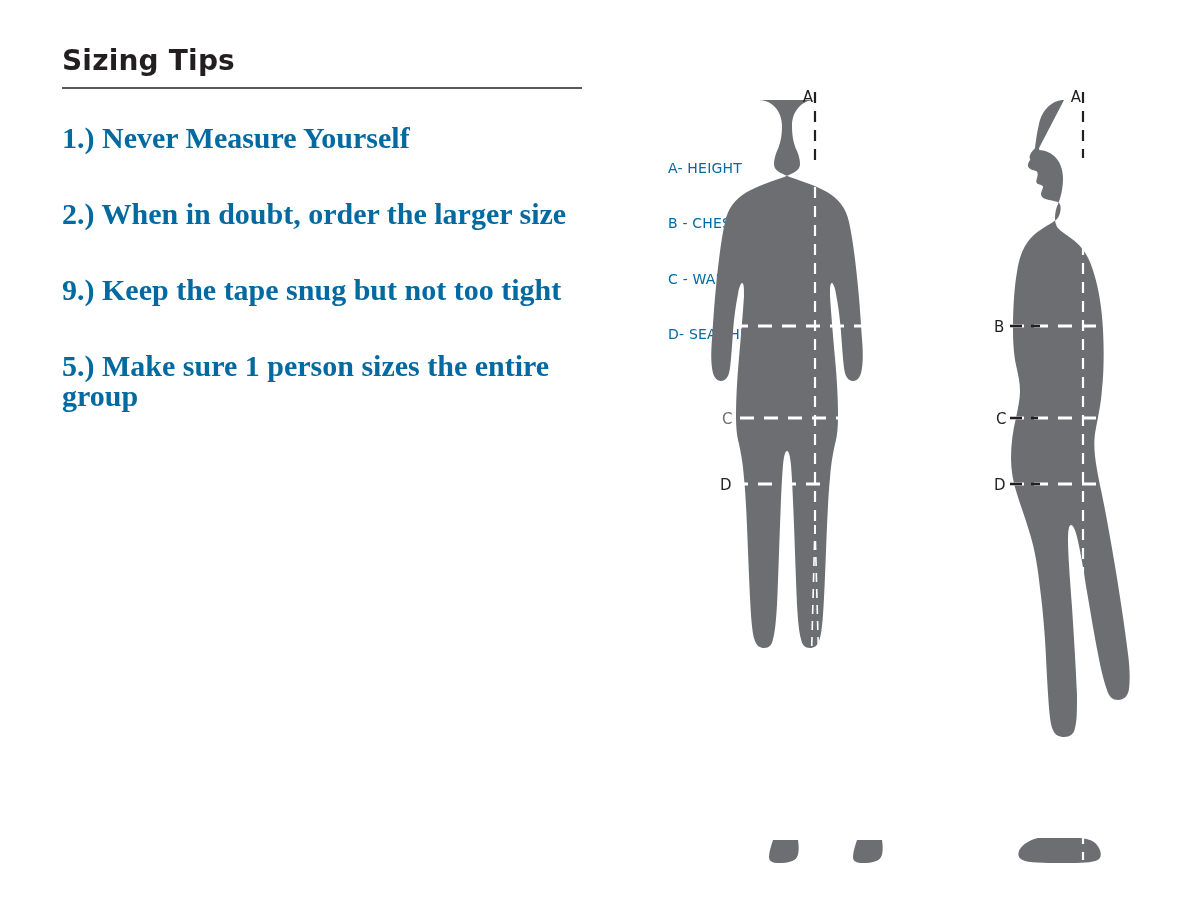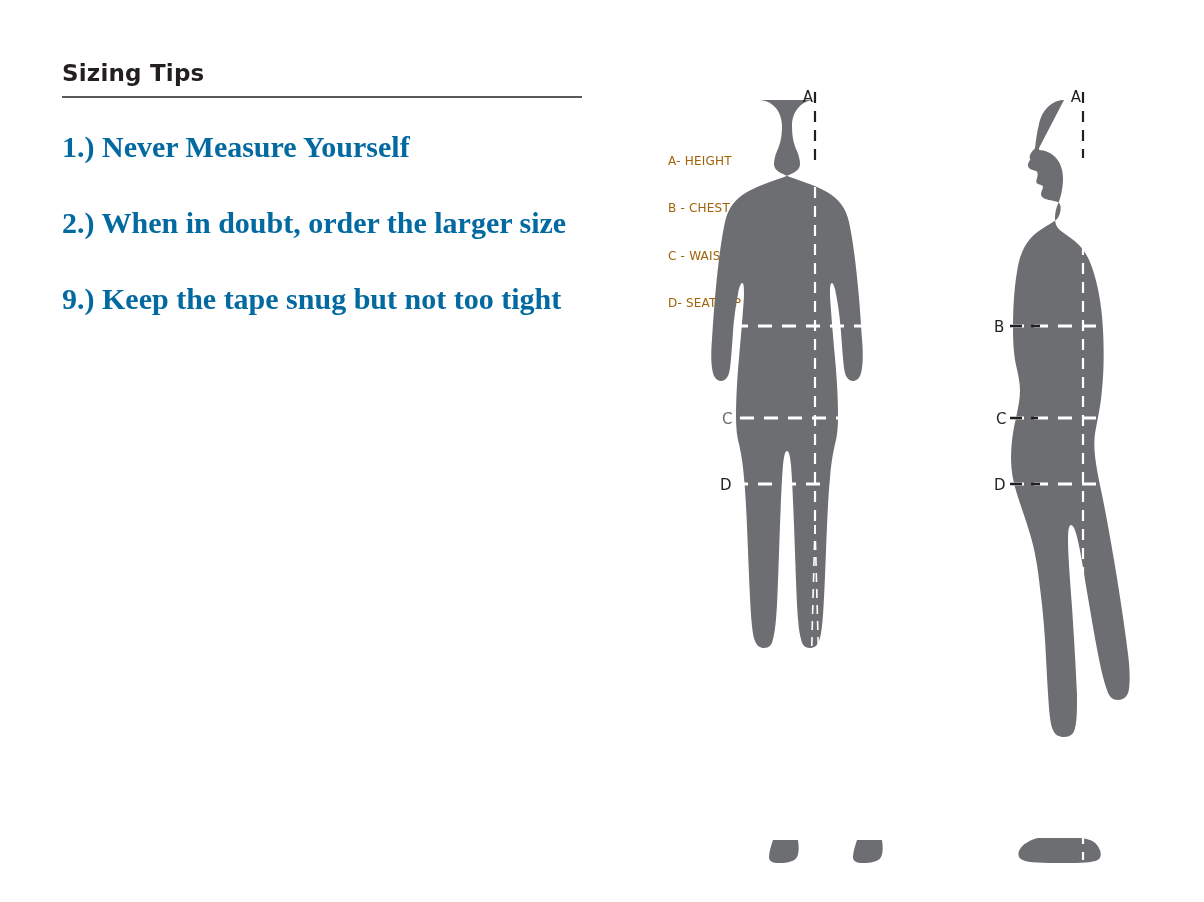--- a/index.html
+++ b/index.html
@@ -26,24 +26,24 @@
   .tips-col {
     position: absolute;
     left: 62px;
     top: 44px;
     width: 560px;
   }
 
   .tips-heading {
     font-family: "DejaVu Sans", sans-serif;
     font-weight: bold;
-    font-size: 23px;
+    font-size: 28px;
     letter-spacing: 0.2px;
     color: #231f20;
-    margin: 16px 0 10px 0;
+    margin: 0 0 10px 0;
     padding: 0;
   }
 
   .tips-rule {
     width: 520px;
     height: 2px;
     background: #58595b;
     margin: 0 0 34px 0;
   }
 
@@ -73,23 +73,23 @@
     top: 70px;
     width: 540px;
     height: 810px;
   }
 
   .legend {
     position: absolute;
     left: 28px;
     top: 52px;
     font-family: "DejaVu Sans", sans-serif;
-    font-size: 12px;
+    font-size: 14px;
     line-height: 1.32;
-    color: #a16207;
+    color: #0369a1;
     white-space: pre;
   }
   .legend div { letter-spacing: 0.2px; }
 
   svg.body-svg {
     position: absolute;
     left: 0;
     top: 0;
   }
 
@@ -109,20 +109,21 @@
 
 <div class="page">
 
   <div class="tips-col">
     <h1 class="tips-heading">Sizing Tips</h1>
     <div class="tips-rule"></div>
     <ul class="tips-list">
       <li class="tip-item">1.) Never Measure Yourself</li>
       <li class="tip-item">2.) When in doubt, order the larger size</li>
       <li class="tip-item">9.) Keep the tape snug but not too tight</li>
+      <li class="tip-item">5.) Make sure 1 person sizes the entire group</li>
     </ul>
   </div>
 
   <div class="figure-area">
 
     <div class="legend">
       <div>A- HEIGHT</div>
       <div>B - CHEST</div>
       <div>C - WAIST</div>
       <div>D- SEAT/HIP</div>

